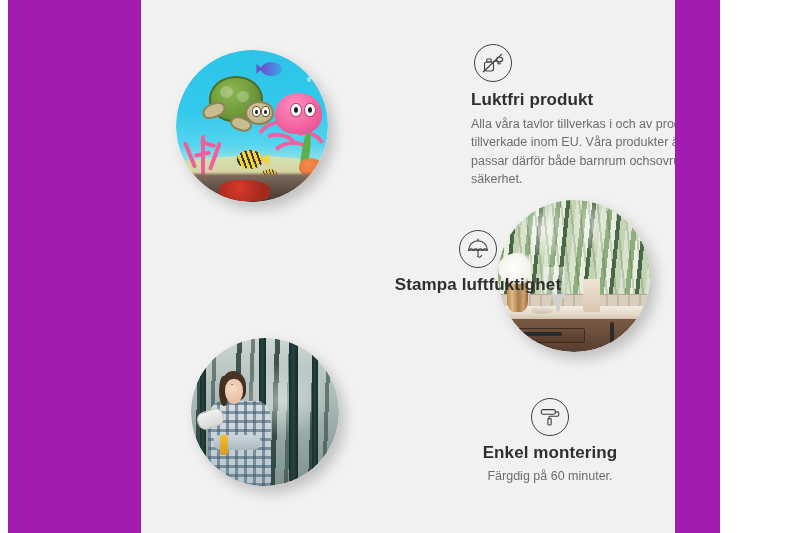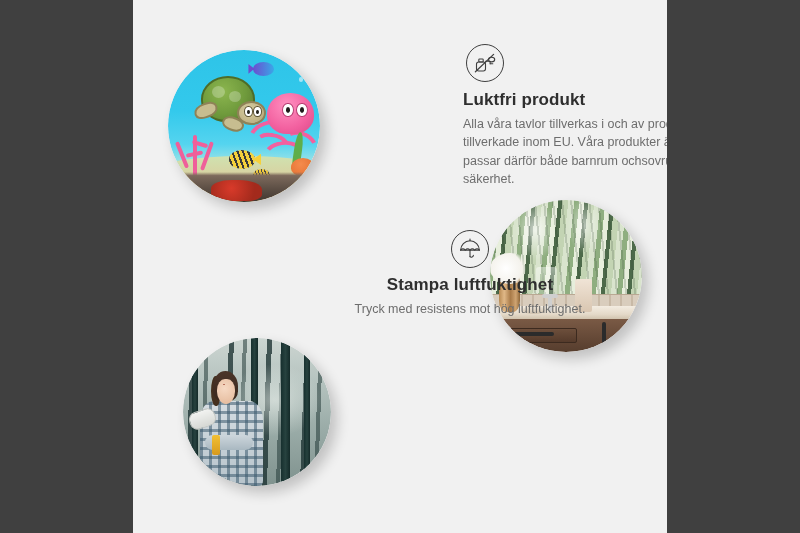--- a/index.html
+++ b/index.html
@@ -8,23 +8,24 @@
     background: #ffffff;
   }
   body {
     width: 800px;
     height: 533px;
     overflow: hidden;
     font-family: "Liberation Sans", sans-serif;
   }
   #stage {
     position: relative;
-    width: 800px;
+    width: 712px;
     height: 533px;
-    background: #404040;
+    background: #a21caf;
+    margin-left: 8px;
   }
   #canvas {
     position: absolute;
     left: 133px;
     top: 0px;
     width: 534px;
     height: 533px;
     background: #f1f1f1;
     overflow: hidden;
   }
@@ -468,18 +469,30 @@
           <g fill="none" stroke="#3f3f3f" stroke-width="1.1" stroke-linecap="round" stroke-linejoin="round">
             <path d="M3.6 14.2 a9.4 9.4 0 0 1 18.8 0 z"></path>
             <path d="M3.6 14.2 q2.35 -2.6 4.7 0 q2.35 -2.6 4.7 0 q2.35 -2.6 4.7 0 q2.35 -2.6 4.7 0"></path>
             <line x1="13" y1="14.2" x2="13" y2="20.6"></line>
             <path d="M13 20.6 a2 2 0 0 0 3.4 -1.2"></path>
             <line x1="13" y1="4.8" x2="13" y2="3.1"></line>
           </g>
         </svg>
       </div>
       <p class="f-title">Stampa luftfuktighet</p>
-      <p class="f-body">Tryck med resistens mot hög luftfuktighet.</p>
-    </div>
-
+    </div>
+
+    <div class="feature" id="feature-easy">
+      <div class="f-icon">
+        <svg width="26" height="26" viewBox="0 0 26 26" aria-hidden="true">
+          <g fill="none" stroke="#3f3f3f" stroke-width="1.1" stroke-linecap="round" stroke-linejoin="round">
+            <rect x="4.3" y="5.6" width="14" height="4.6" rx="1.6"></rect>
+            <path d="M18.3 7.9 h2.2 a1.2 1.2 0 0 1 1.2 1.2 v2.0 a1.2 1.2 0 0 1 -1.2 1.2 h-7.4 a1.2 1.2 0 0 0 -1.2 1.2 v1.1"></path>
+            <rect x="10.9" y="14.6" width="3.3" height="6.4" rx="0.9"></rect>
+          </g>
+        </svg>
+      </div>
+      <p class="f-title">Enkel montering</p>
+      <p class="f-body">Färgdig på 60 minuter.</p>
+    </div>
 
   </div>
 </div>
 
 </body></html>

